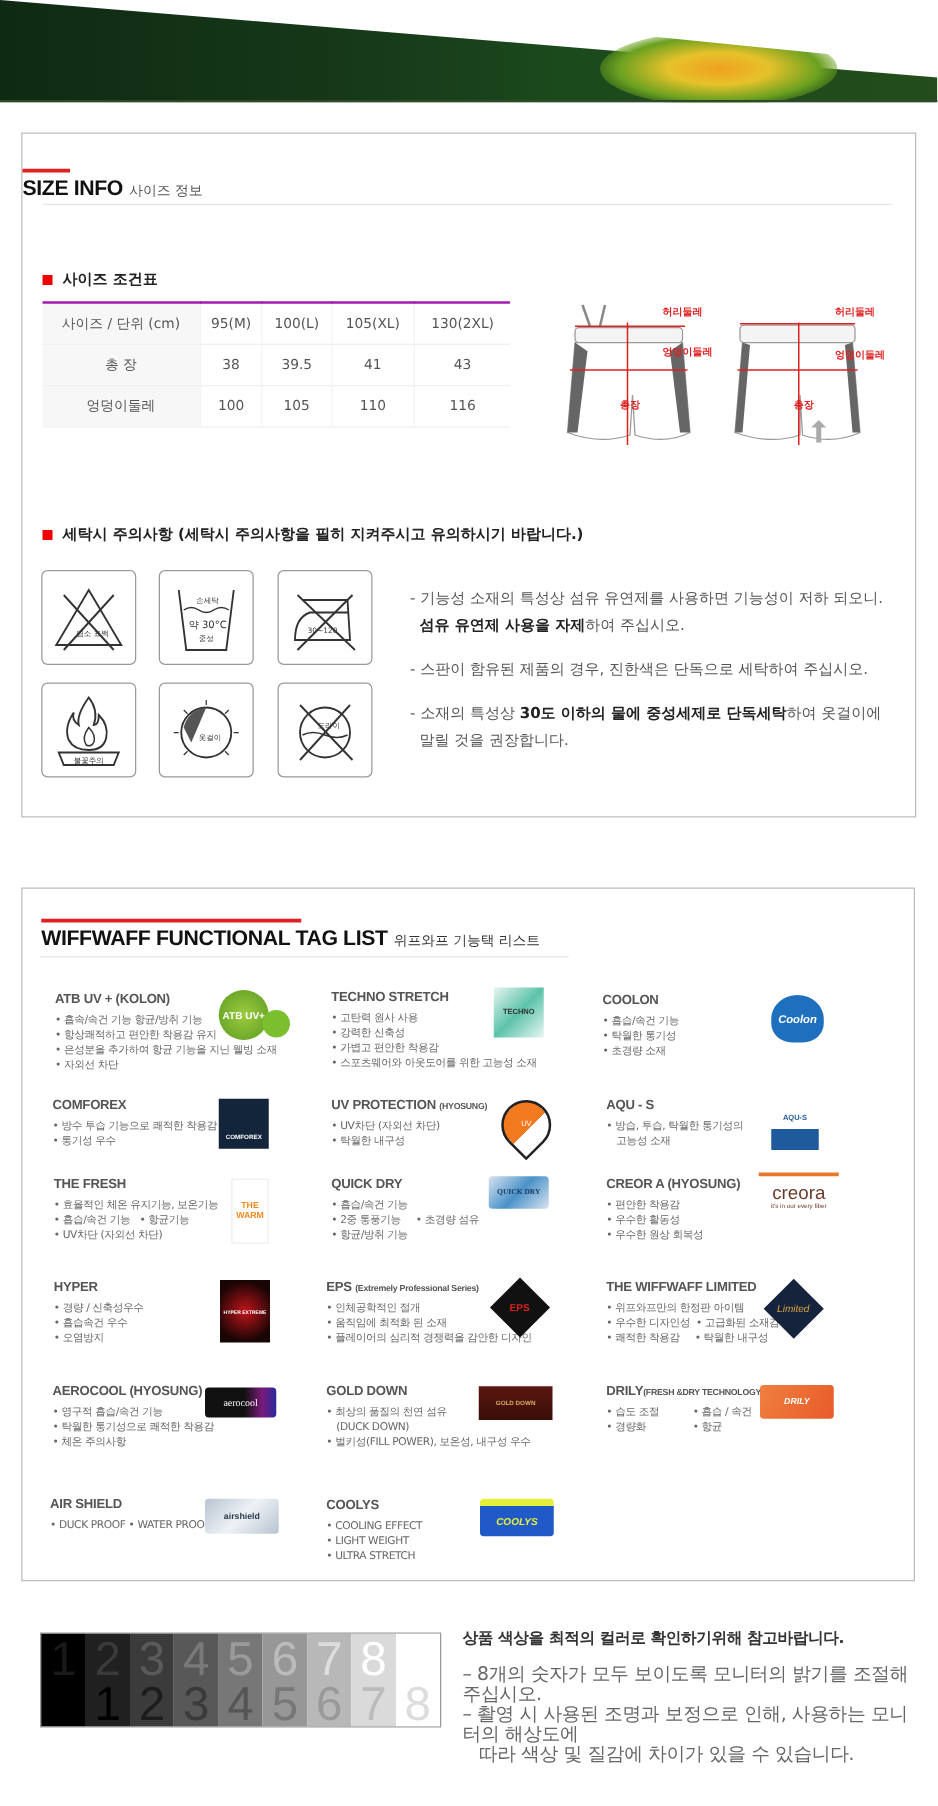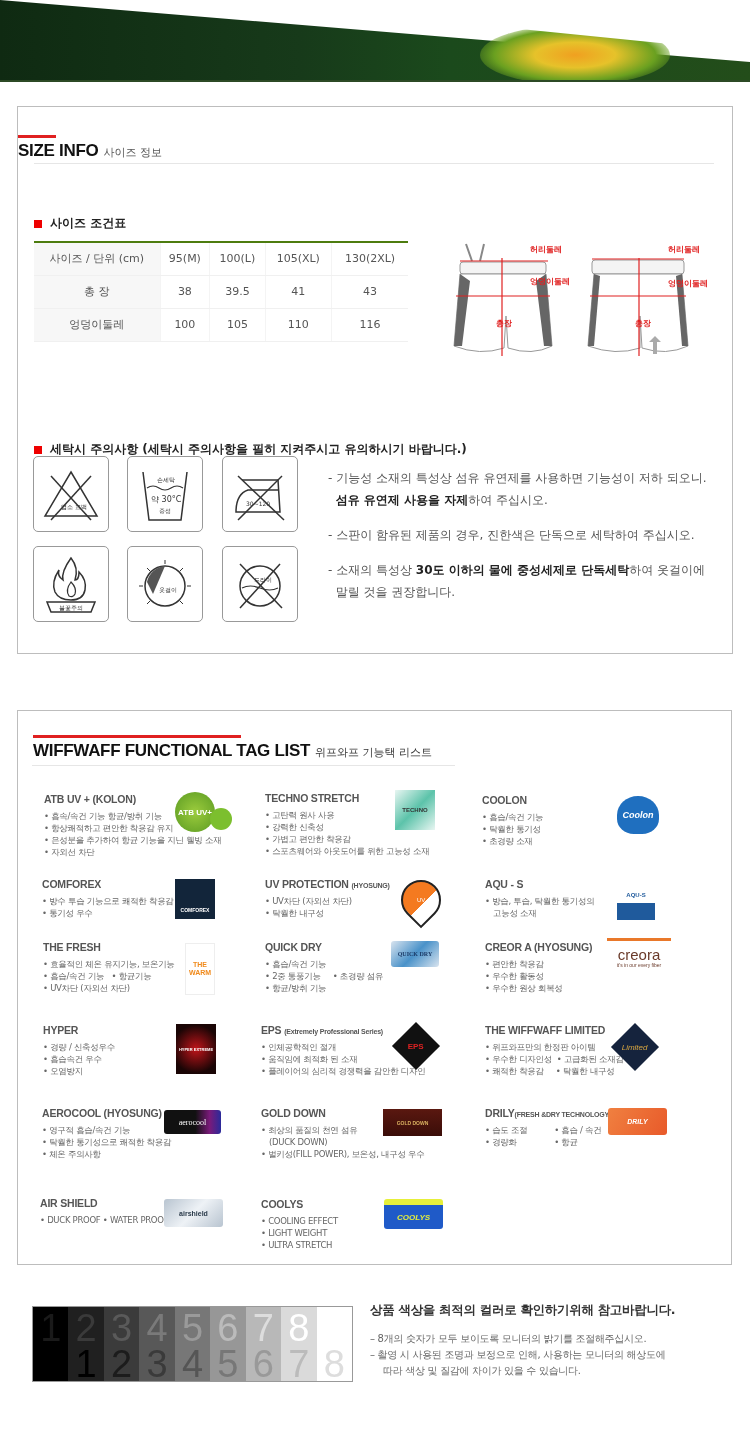--- a/index.html
+++ b/index.html
@@ -15,21 +15,21 @@
 
   .sec-title { position: absolute; display: flex; align-items: baseline; }
   .sec-title .red-bar { position: absolute; left: 0; top: -6px; height: 3px; background: #e02020; }
   .sec-title .en { font-family: "Liberation Sans", sans-serif; font-weight: bold; font-size: 17px; color: #111; letter-spacing: -0.3px; }
   .sec-title .ko { font-size: 11px; color: #555; margin-left: 5px; }
   .hr { position: absolute; height: 1px; background: #e6e6e6; }
 
   .sub-head { position: absolute; display: flex; align-items: center; font-size: 12px; font-weight: bold; color: #222; }
   .sub-head .sq { width: 8px; height: 8px; background: #e00; margin-right: 8px; }
 
-  table.size { position: absolute; left: 34px; top: 241px; width: 374px; border-collapse: collapse; border-top: 2px solid #4d7c0f; font-size: 11px; color: #555; }
+  table.size { position: absolute; left: 34px; top: 241px; width: 374px; border-collapse: collapse; border-top: 2px solid #a21caf; font-size: 11px; color: #555; }
   table.size td { height: 33px; text-align: center; border-bottom: 1px solid #f0f0f0; border-left: 1px solid #f4f4f4; }
   table.size tr { background: #f7f7f7; }
   table.size td:first-child { border-left: none; width: 126px; }
   table.size td:not(:first-child) { background: #fff; }
 
   .shorts { position: absolute; }
   .measure-label { position: absolute; font-size: 8px; color: #e02020; font-weight: bold; white-space: nowrap; }
   .care-icon { position: absolute; width: 76px; height: 76px; border: 1px solid #999; border-radius: 5px; display: flex; align-items: center; justify-content: center; }
   .care-icon svg { width: 64px; height: 64px; }
 
@@ -50,21 +50,21 @@
 
   .gray-chart { position: absolute; left: 32px; top: 1306px; width: 321px; height: 76px; border: 1px solid #999; display: flex; }
   .gray-chart .cell { flex: 1; position: relative; overflow: hidden; }
   .gray-chart .n { position: absolute; font-family: "Liberation Sans", sans-serif; font-size: 38px; line-height: 38px; left: 50%; transform: translateX(-50%); }
   .gray-chart .top { top: 2px; }
   .gray-chart .bot { top: 38px; }
 
   .color-note { position: absolute; left: 370px; top: 1302px; width: 370px; }
   .color-note .h { font-size: 12.5px; font-weight: bold; color: #333; letter-spacing: -0.3px; }
   .color-note ul { list-style: none; margin-top: 12px; }
-  .color-note li { font-size: 10px; color: #666; line-height: 16px; letter-spacing: -0.3px; }
+  .color-note li { font-size: 15px; color: #666; line-height: 16px; letter-spacing: -0.3px; }
   .color-note li.cont { padding-left: 13px; }
 </style>
 </head>
 <body>
 
 <div class="banner">
   <div class="bg"></div>
   <div class="glow"></div>
   <div class="line"></div>
 </div>
@@ -129,21 +129,21 @@
   <line x1="150" y1="60" x2="246" y2="60" stroke="#e02020" stroke-width="1.2"></line>
   <line x1="199" y1="22" x2="199" y2="120" stroke="#e02020" stroke-width="1.2"></line>
 </svg>
 <span class="measure-label" style="left:530px; top:244px;">허리둘레</span>
 <span class="measure-label" style="left:530px; top:276px;">엉덩이둘레</span>
 <span class="measure-label" style="left:496px; top:318px;">총장</span>
 <span class="measure-label" style="left:668px; top:244px;">허리둘레</span>
 <span class="measure-label" style="left:668px; top:278px;">엉덩이둘레</span>
 <span class="measure-label" style="left:635px; top:318px;">총장</span>
 
-<div class="sub-head" style="left:34px; top:441px;">
+<div class="sub-head" style="left:34px; top:419px;">
   <span class="sq"></span>
   <span>세탁시 주의사항 (세탁시 주의사항을 필히 지켜주시고 유의하시기 바랍니다.)</span>
 </div>
 
 <div class="care-icon" style="left:33px; top:456px;">
   <svg viewBox="0 0 64 64">
       <path d="M32 10 L58 54 L6 54 Z" fill="none" stroke="#333" stroke-width="1.5"></path>
       <line x1="12" y1="14" x2="52" y2="58" stroke="#333" stroke-width="1.5"></line>
       <line x1="52" y1="14" x2="12" y2="58" stroke="#333" stroke-width="1.5"></line>
       <text x="22" y="47" font-size="6" fill="#333">염소</text>

